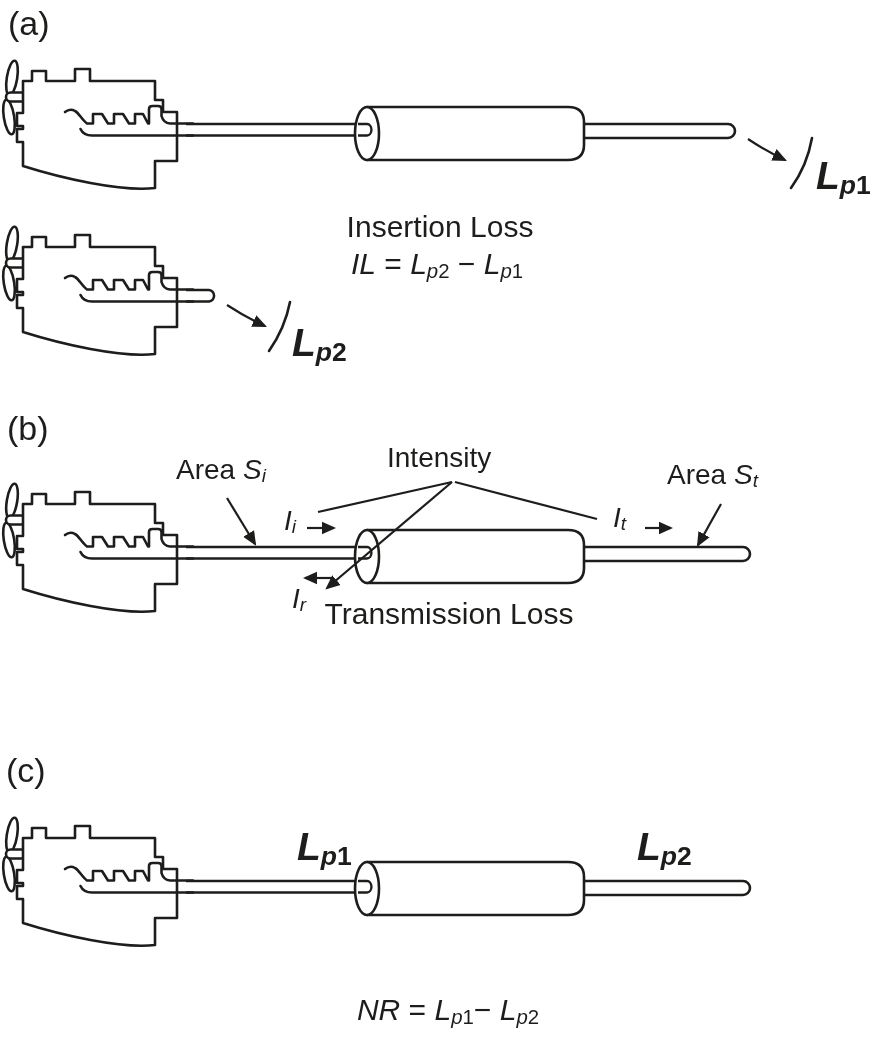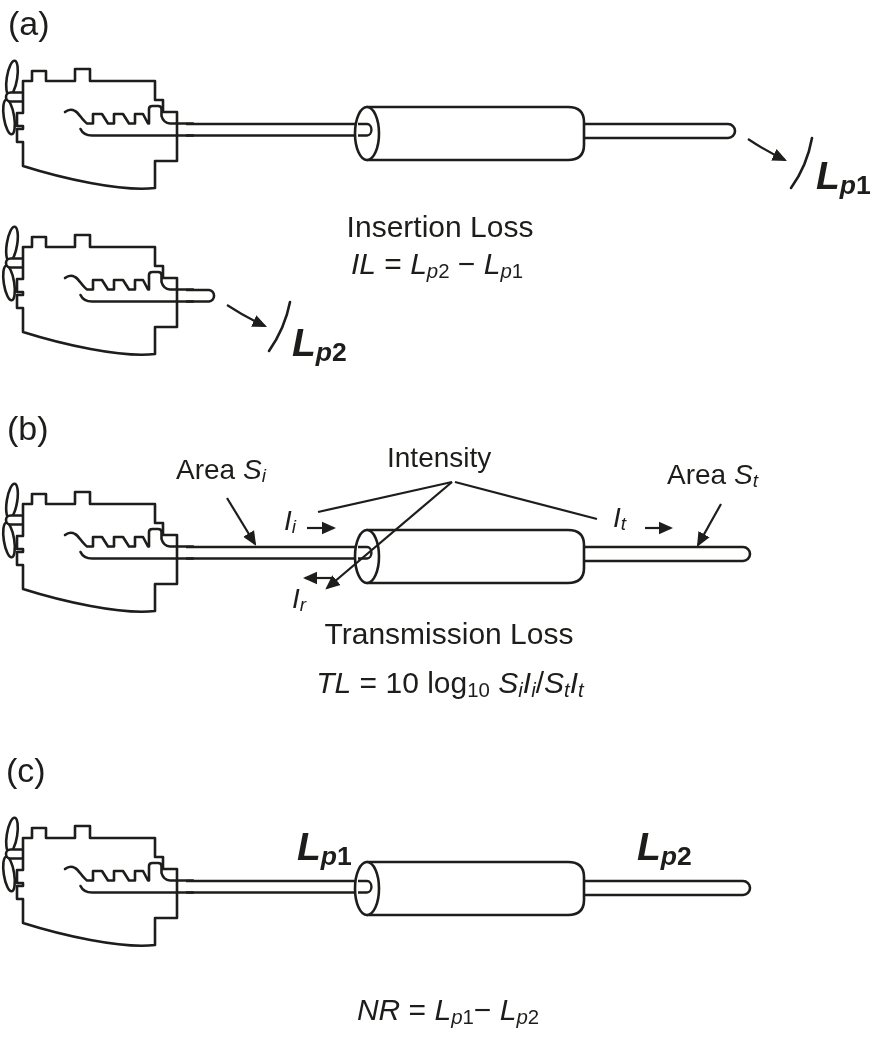--- a/index.html
+++ b/index.html
@@ -134,21 +134,20 @@
   <div class="txt mlabel" style="left:816px;top:156px"><span class="it">L</span><span class="it sb">p</span><span class="sb">1</span></div>
   <div class="txt mlabel" style="left:292px;top:323px"><span class="it">L</span><span class="it sb">p</span><span class="sb">2</span></div>
 
   <div class="txt seclabel" style="left:7px;top:411px">(b)</div>
   <div class="txt slabel" style="left:176px;top:456px"><span>Area </span><span class="it">S</span><span class="it sb">i</span></div>
   <div class="txt slabel" style="left:284px;top:507px"><span class="it">I</span><span class="it sb">i</span></div>
   <div class="txt slabel" style="left:387px;top:444px">Intensity</div>
   <div class="txt slabel" style="left:292px;top:585px"><span class="it">I</span><span class="it sb">r</span></div>
   <div class="txt slabel" style="left:613px;top:504px"><span class="it">I</span><span class="it sb">t</span></div>
   <div class="txt slabel" style="left:667px;top:461px"><span>Area </span><span class="it">S</span><span class="it sb">t</span></div>
-  <div class="txt caption ctr" style="left:449px;top:619px">Transmission Loss</div>
-  <div class="txt caption ctr" style="left:450px;top:668px"><span class="it">TL</span><span> = 10 log</span><span class="sb">10</span><span> </span><span class="it">S</span><span class="it sb">i</span><span class="it">I</span><span class="it sb">i</span><span>/</span><span class="it">S</span><span class="it sb">t</span><span class="it">I</span><span class="it sb">t</span></div>
+  <div class="txt caption ctr" style="left:449px;top:599px">Transmission Loss</div>
 
   <div class="txt seclabel" style="left:6px;top:753px">(c)</div>
   <div class="txt mlabel" style="left:297px;top:827px"><span class="it">L</span><span class="it sb">p</span><span class="sb">1</span></div>
   <div class="txt mlabel" style="left:637px;top:827px"><span class="it">L</span><span class="it sb">p</span><span class="sb">2</span></div>
   <div class="txt caption ctr" style="left:448px;top:995px"><span class="it">NR</span><span> = </span><span class="it">L</span><span class="it sb">p</span><span class="sb">1</span><span>− </span><span class="it">L</span><span class="it sb">p</span><span class="sb">2</span></div>
 
 </div>
 
 </body></html>

